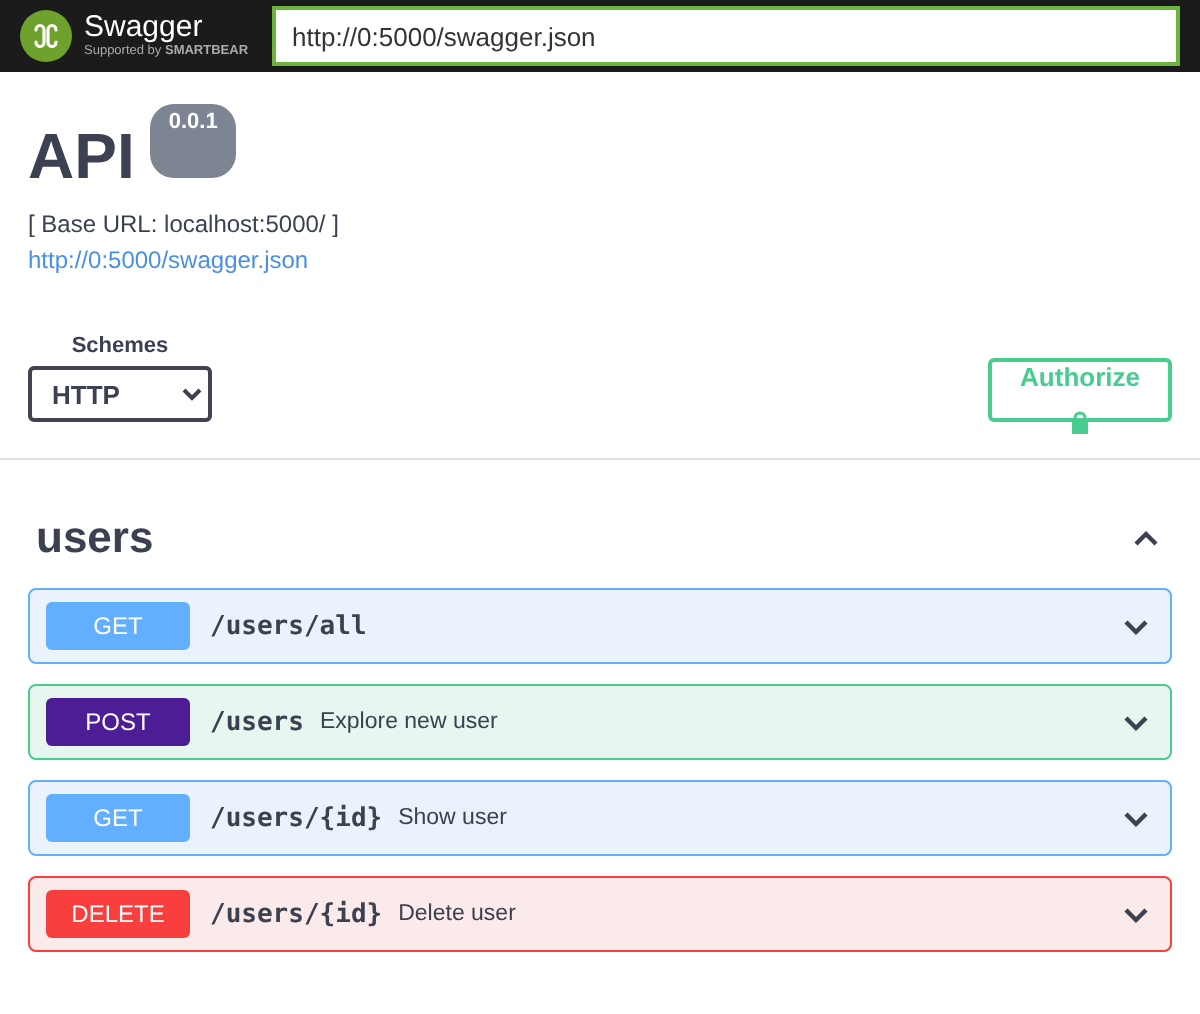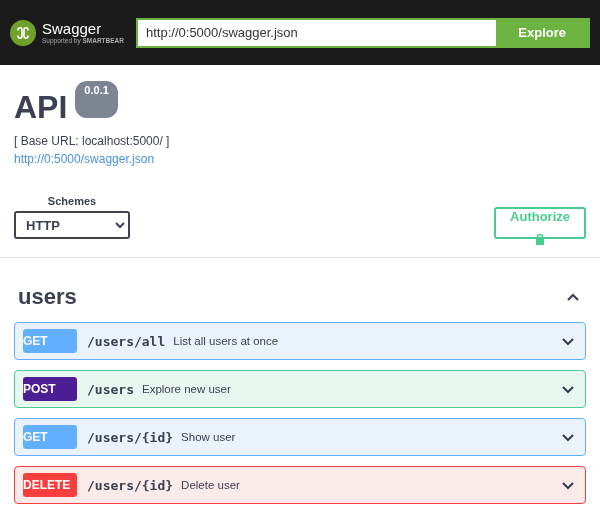--- a/index.html
+++ b/index.html
@@ -1,19 +1,19 @@
 <!DOCTYPE html>
 <html><head>
 <meta charset="utf-8">
 <style>
   * { box-sizing: border-box; margin: 0; padding: 0; }
   body { font-family: -apple-system, BlinkMacSystemFont, "Segoe UI", sans-serif; background: #fff; width: 600px; }
 
   
-  .topbar { background: #1b1b1b; height: 65px; display: flex; align-items: center; padding: 0 10px; gap: 12px; }
+  .topbar { background: #1b1b1b; height: 36px; display: flex; align-items: center; padding: 0 10px; gap: 12px; }
   .logo { display: flex; align-items: center; flex-shrink: 0; }
   .logo-badge { width: 26px; height: 26px; border-radius: 50%; background: #6ea22c; display: flex; align-items: center; justify-content: center; }
   .logo-badge svg { width: 18px; height: 18px; }
   .logo-text { display: flex; flex-direction: column; margin-left: 6px; line-height: 1; }
   .logo-brand { color: #fff; font-size: 15px; font-weight: 400; }
   .logo-sub { color: #aaa; font-size: 6.5px; margin-top: 2px; }
   .logo-sub b { font-weight: 700; }
   .url-wrap { flex: 1; display: flex; height: 30px; border: 2px solid #6cb33f; }
   .url-input { flex: 1; border: none; outline: none; font-size: 13px; padding: 0 8px; background: #fff; color: #333; font-family: inherit; }
   .explore-btn { background: #6cb33f; color: #fff; border: none; font-size: 13px; font-weight: 700; padding: 0 22px; cursor: pointer; font-family: inherit; }
@@ -23,37 +23,37 @@
   .title-row { display: flex; gap: 8px; }
   .api-title { font-size: 32px; font-weight: 700; color: #3b4151; }
   .version-badge { background: #7d8492; color: #fff; font-size: 11px; font-weight: 700; padding: 3px 9px; border-radius: 12px; position: relative; top: -8px; }
   .base-url { color: #3b4151; font-size: 12px; margin-top: 8px; }
   .spec-link { color: #4990e2; font-size: 12px; text-decoration: none; display: inline-block; margin-top: 4px; }
 
   
   .scheme-bar { display: flex; align-items: flex-end; justify-content: space-between; padding: 18px 14px 18px; }
   .scheme-left { display: flex; flex-direction: column; align-items: center; }
   .scheme-label { font-size: 11px; font-weight: 700; color: #3b4151; margin-bottom: 4px; }
-  .scheme-select { width: 116px; height: 28px; border: 2px solid #41444e; border-radius: 3px; font-size: 13px; font-weight: 700; padding: 4px 6px; background: #fff; font-family: inherit; color: #3b4151; }
+  .scheme-select { width: 92px; height: 28px; border: 2px solid #41444e; border-radius: 3px; font-size: 13px; font-weight: 700; padding: 4px 6px; background: #fff; font-family: inherit; color: #3b4151; }
   .authorize-btn { height: 32px; border: 2px solid #49cc90; background: #fff; color: #49cc90; font-size: 13px; font-weight: 700; padding: 0 14px; border-radius: 3px; display: flex; align-items: center; gap: 8px; cursor: pointer; font-family: inherit; flex-direction: column; }
   .lock-icon svg { width: 14px; height: 14px; }
 
   .divider { border: none; border-top: 1px solid rgba(0,0,0,0.12); box-shadow: 0 1px 0 #fff; }
 
   
   .section { padding: 20px 14px 16px; }
   .section-header { display: flex; align-items: center; justify-content: space-between; padding: 6px 4px 12px; cursor: pointer; }
   .section-title { font-size: 22px; font-weight: 700; color: #3b4151; }
   .chev { width: 18px; height: 18px; stroke: #3b4151; stroke-width: 2.2; fill: none; }
 
   .op { border-radius: 4px; border: 1px solid; margin-bottom: 10px; display: flex; align-items: center; padding: 6px 8px; cursor: pointer; }
   .op-get { background: #eaf3fb; border-color: #61affe; }
   .op-post { background: #e8f6f0; border-color: #49cc90; }
   .op-delete { background: #fbeaea; border-color: #f93e3e; }
-  .method { color: #fff; font-size: 12px; font-weight: 700; width: 54px; padding: 5px 0; border-radius: 3px; flex-shrink: 0; }
+  .method { color: #fff; font-size: 12px; font-weight: 400; width: 72px; text-align: center; padding: 5px 0; border-radius: 3px; flex-shrink: 0; }
   .m-get { background: #61affe; }
   .m-post { background: #4c1d95; }
   .m-delete { background: #f93e3e; }
   .op-path { font-family: ui-monospace, Menlo, Consolas, monospace; font-size: 13px; font-weight: 600; color: #3b4151; margin-left: 10px; }
   .op-desc { font-size: 11.5px; color: #3b4151; margin-left: 8px; }
   .op-chev { margin-left: auto; }
 </style>
 </head>
 <body>
 
@@ -64,21 +64,20 @@
           <path stroke="#fff" stroke-width="1.6" fill="none" stroke-linecap="round" d="M4 6 C4 3 8 3 8 6 L8 12 C8 15 4 15 4 12 M14 6 C14 3 10 3 10 6 L10 12 C10 15 14 15 14 12"></path>
         </svg>
     </div>
     <div class="logo-text">
       <span class="logo-brand">Swagger</span>
       <span class="logo-sub"><span>Supported by </span><b>SMARTBEAR</b></span>
     </div>
   </div>
   <div class="url-wrap">
     <input class="url-input" value="http://0:5000/swagger.json" style="">
-    <button class="explore-btn">Explore</button>
   </div>
 </div>
 
 <div class="info">
   <div class="title-row">
     <h1 class="api-title">API</h1>
     <span class="version-badge">0.0.1</span>
   </div>
   <div class="base-url">[ Base URL: localhost:5000/ ]</div>
   <a href="#" class="spec-link">http://0:5000/swagger.json</a>
@@ -108,21 +107,20 @@
   <div class="section-header">
     <span class="section-title">users</span>
     <svg class="chev" viewBox="0 0 18 18">
         <path d="M4 12 L9 7 L14 12"></path>
       </svg>
   </div>
   <div id="ops-container">
       <div class="op op-get">
         <span class="method m-get">GET</span>
         <span class="op-path">/users/all</span>
-        <span class="op-desc">List all users at once</span>
         <svg class="chev op-chev" viewBox="0 0 18 18">
           <path d="M4 7 L9 12 L14 7"></path>
         </svg>
       </div>
       <div class="op op-post">
         <span class="method m-post">POST</span>
         <span class="op-path">/users</span>
         <span class="op-desc">Explore new user</span>
         <svg class="chev op-chev" viewBox="0 0 18 18">
           <path d="M4 7 L9 12 L14 7"></path>

